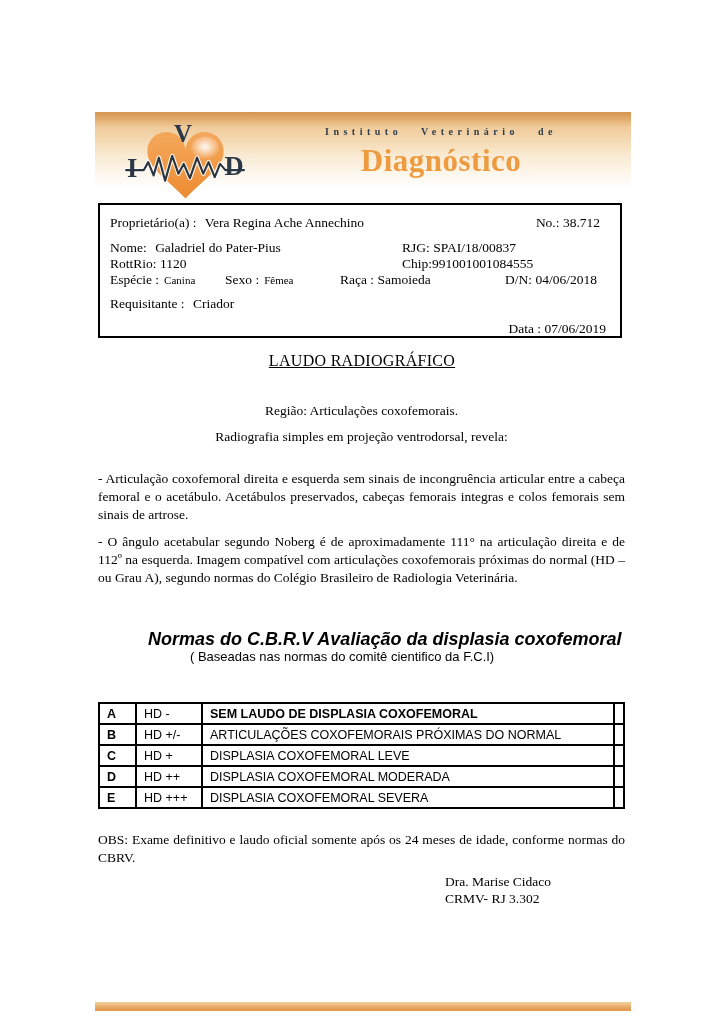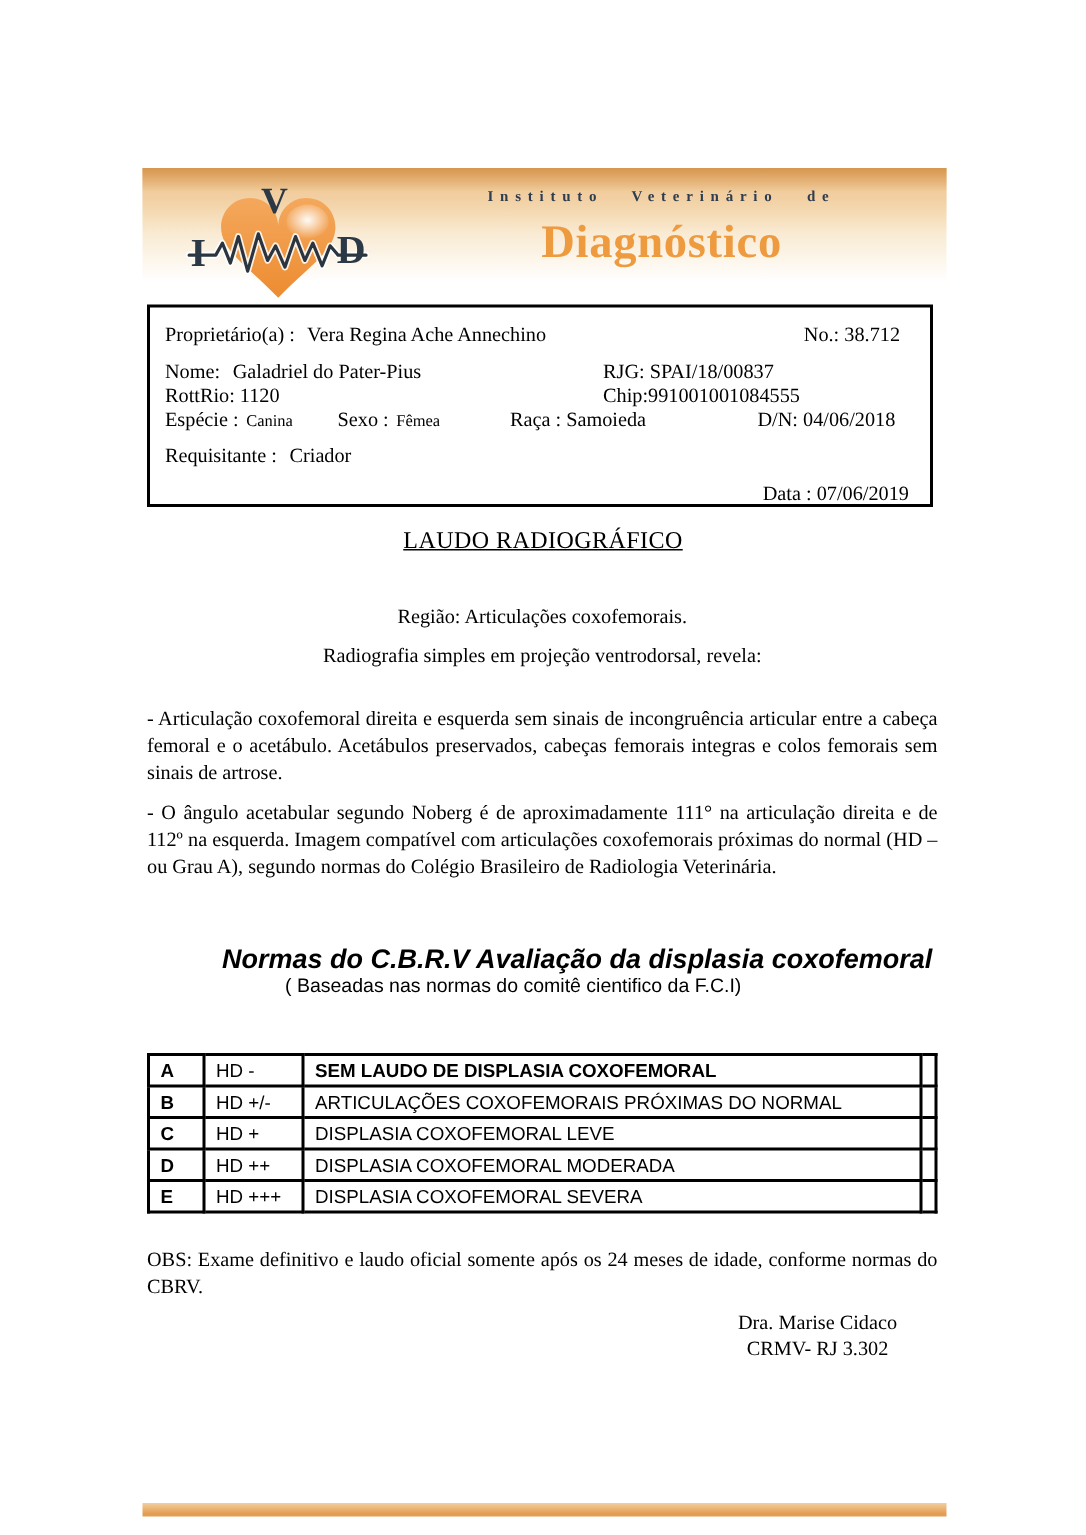--- a/index.html
+++ b/index.html
@@ -88,21 +88,21 @@
   .grades .c-end   { width:8px; padding:0; }
   .grades .row-bold .c-desc { font-weight:bold; }
 
   
   .obs {
     position:absolute; left:98px; top:831px; width:527px;
     font-size:13.5px; line-height:18px; text-align:justify;
   }
   .signature {
     position:absolute; left:445px; top:873px; width:200px;
-    text-align:center; font-size:13.5px; line-height:17px;
+    text-align:left; font-size:13.5px; line-height:17px;
   }
   .footer-bar {
     position:absolute; left:95px; top:1002px; width:536px; height:9px;
     background:linear-gradient(180deg, #f2cf9f 0%, #e49c52 80%);
   }
 </style>
 </head>
 <body>
 
 <div class="page">

